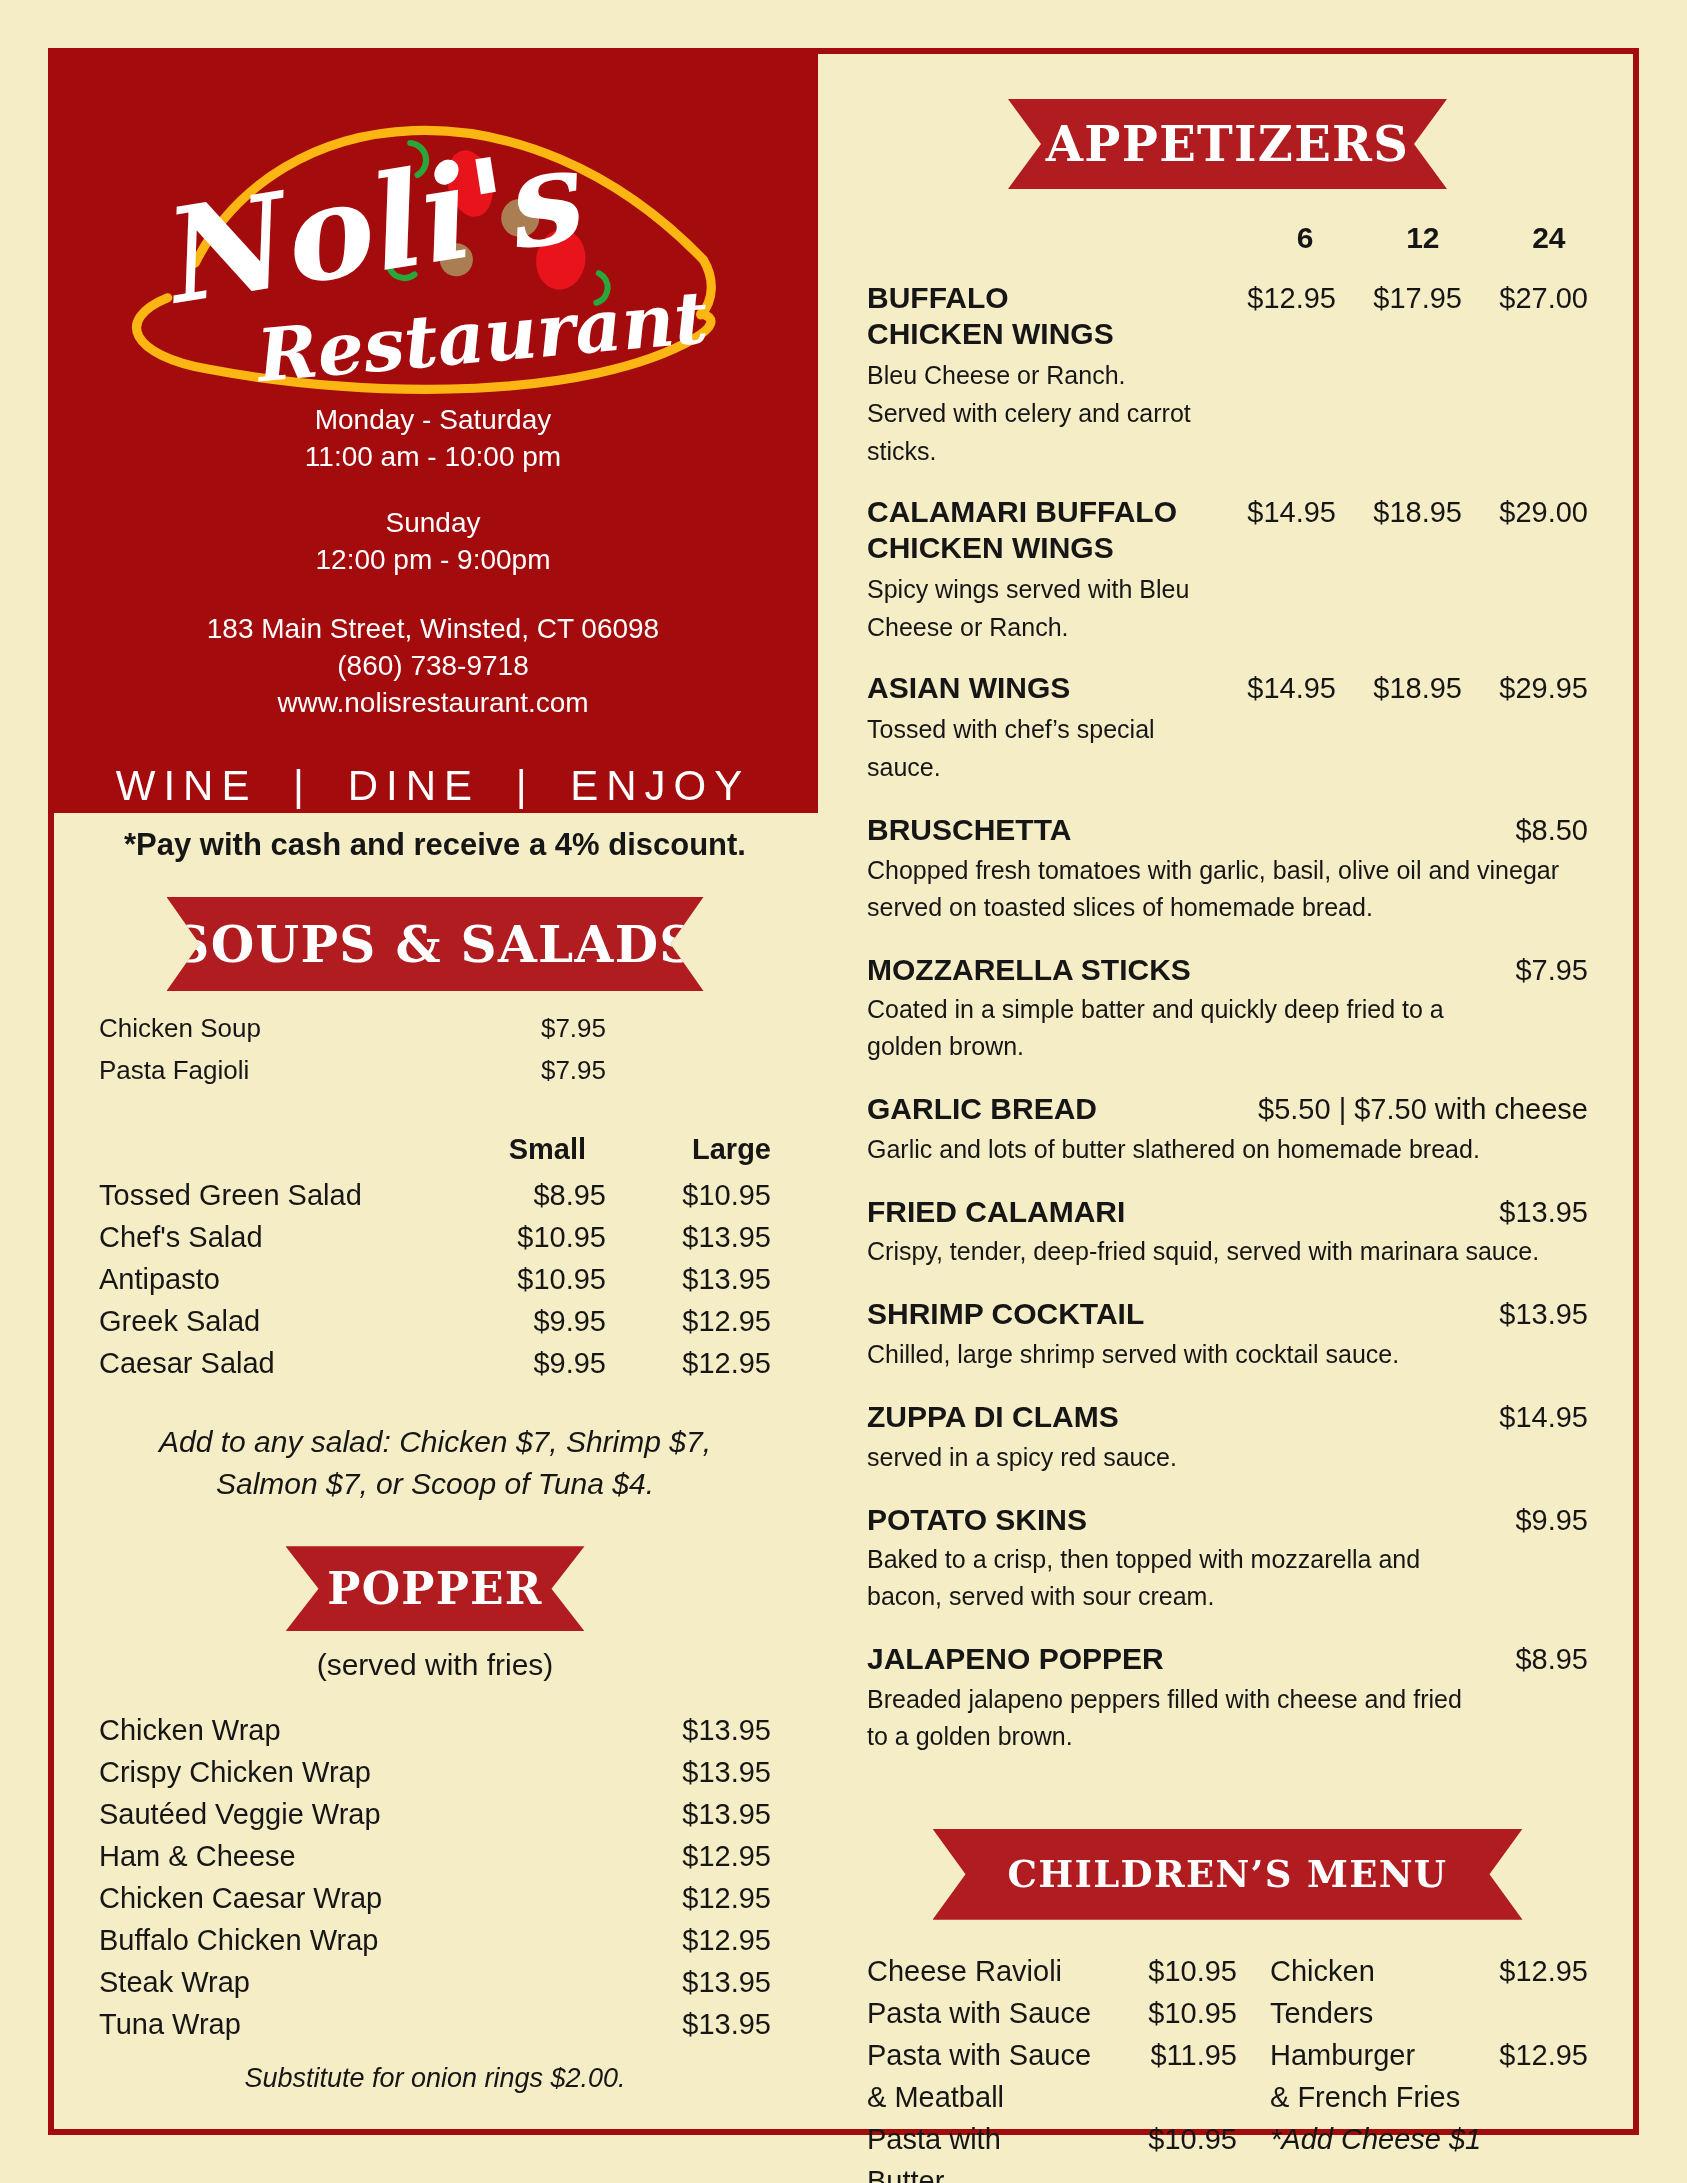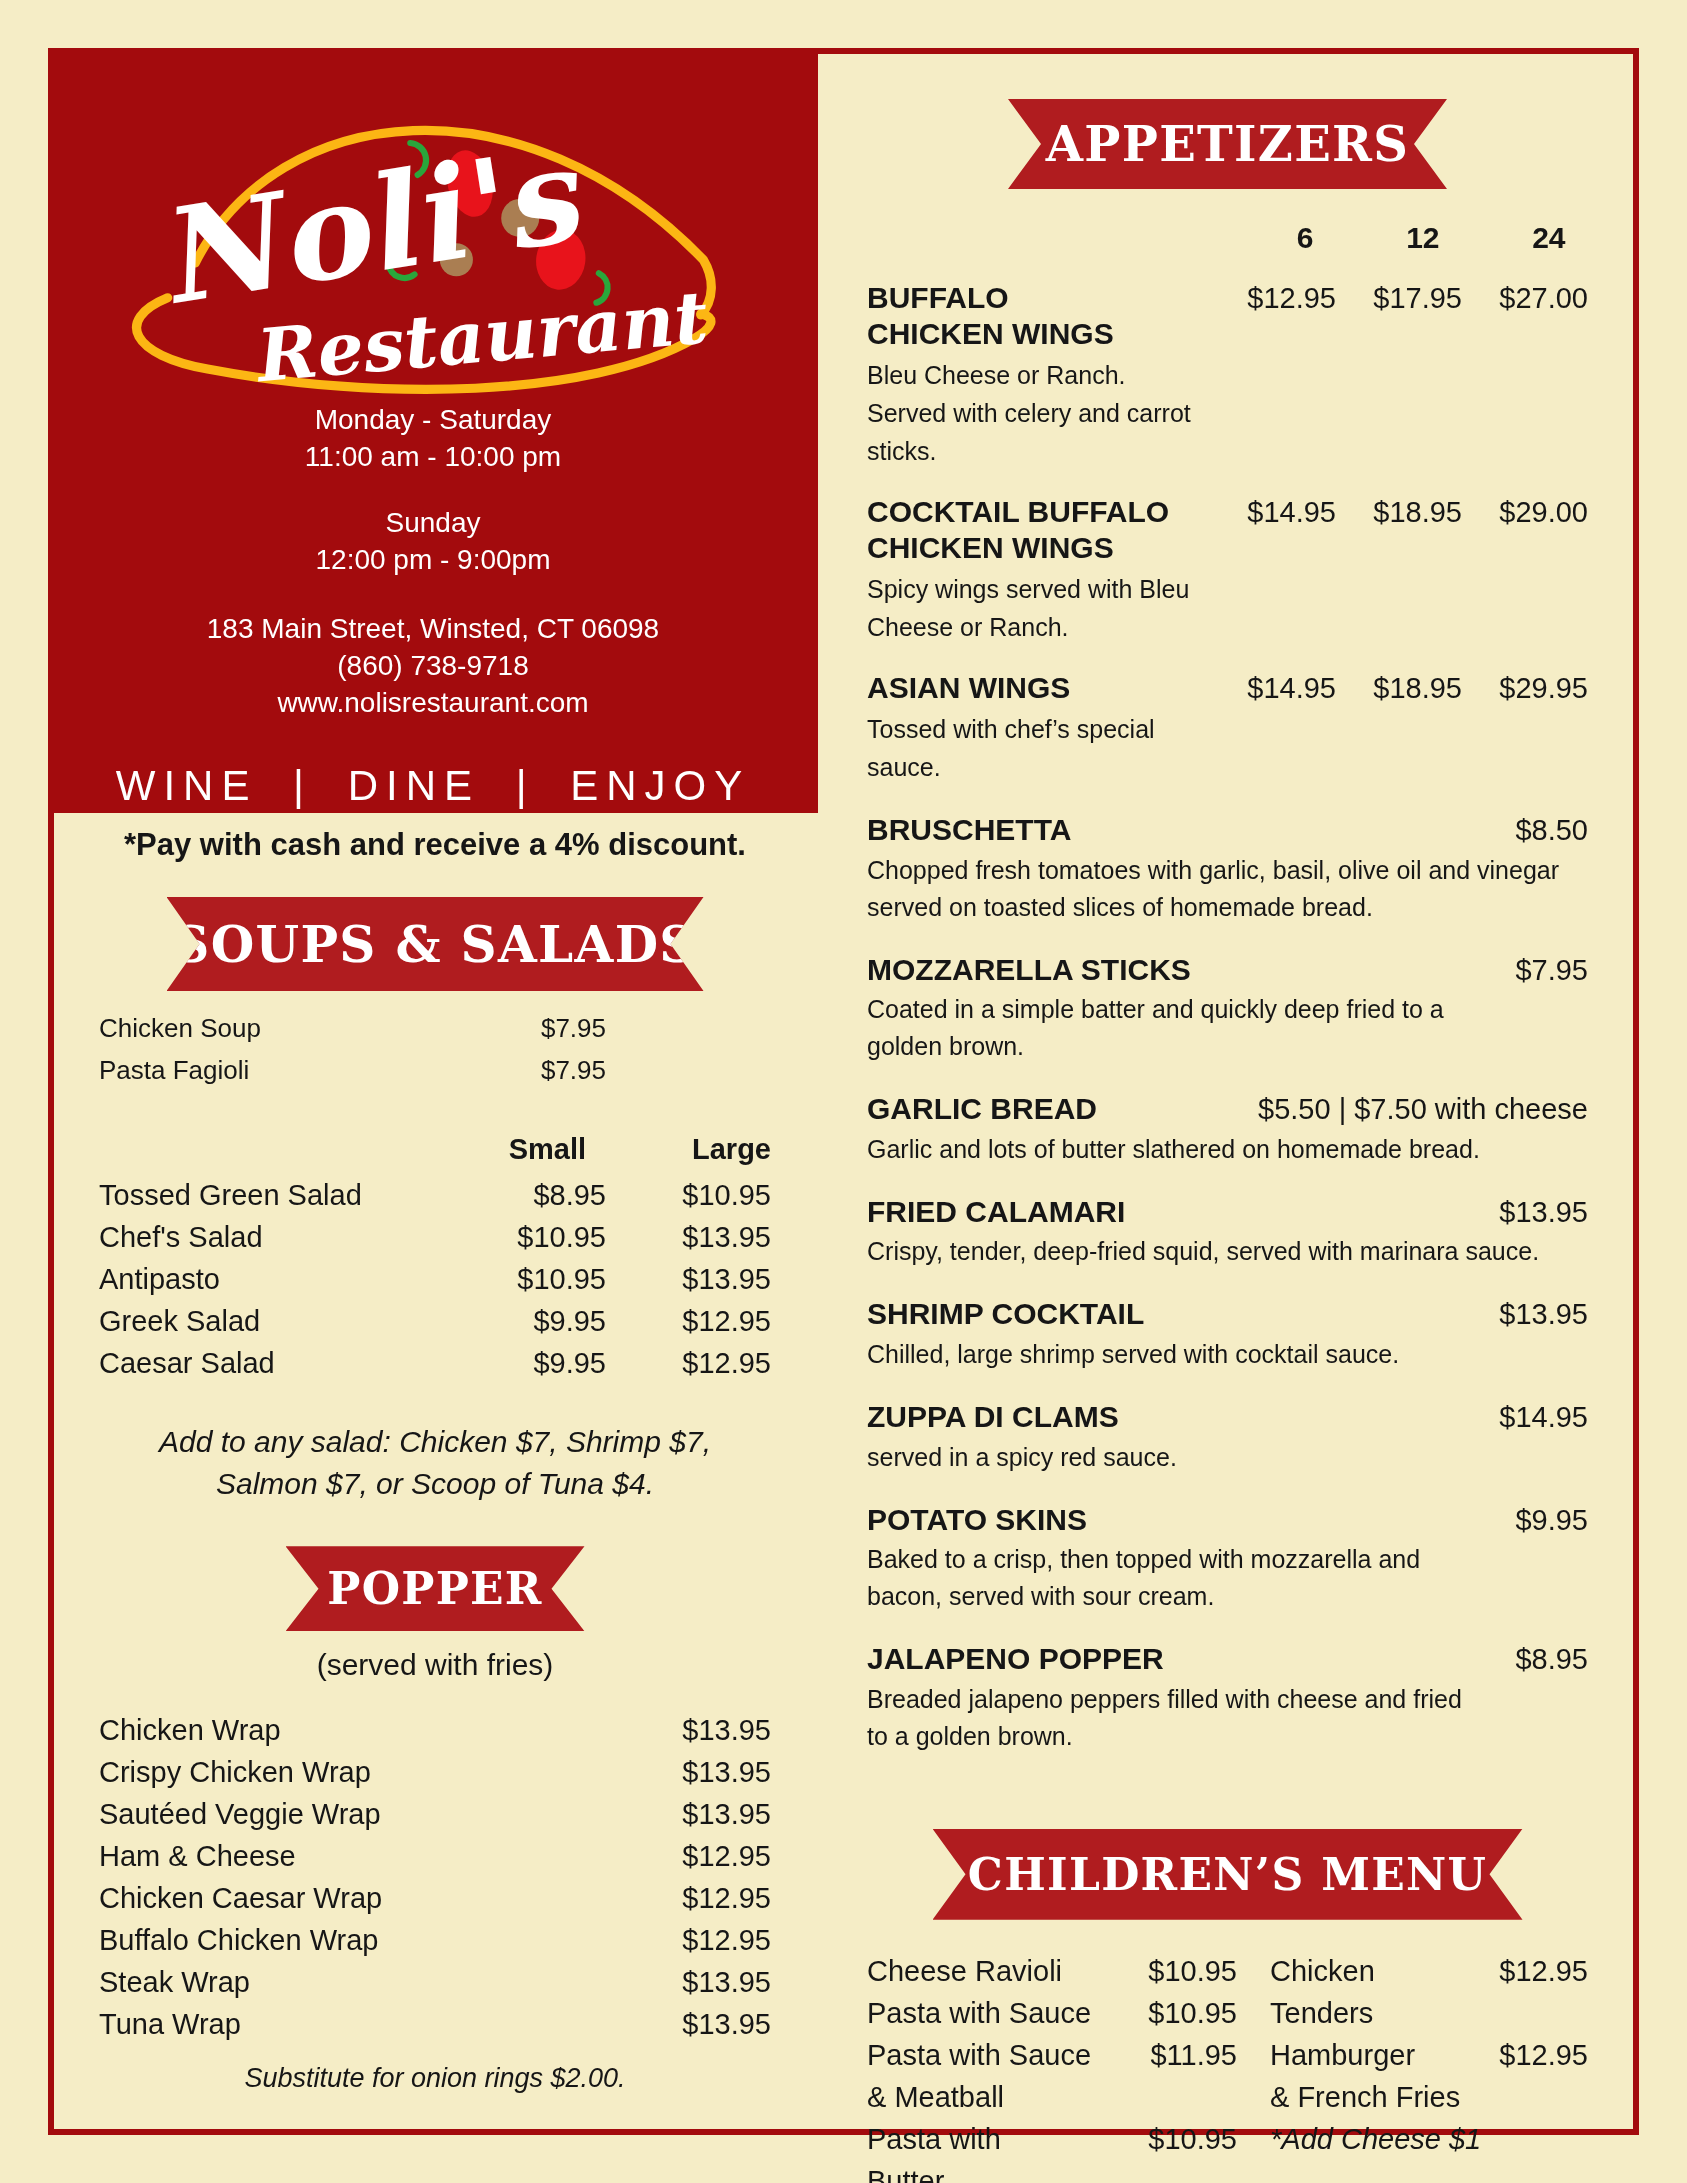--- a/index.html
+++ b/index.html
@@ -29,21 +29,21 @@
   .banner{
     background:#b01c1f;color:#fff;
     font-family:"DejaVu Serif",serif;font-weight:bold;
     display:flex;align-items:center;justify-content:center;
     clip-path:polygon(0 0,100% 0,calc(100% - 33px) 50%,100% 100%,0 100%,33px 50%);
     margin:0 auto;letter-spacing:1.3px;
   }
   .banner-soups{width:537px;height:94px;font-size:50px;}
   .banner-wraps{width:299px;height:85px;font-size:44px;}
   .banner-apps{width:439px;height:90px;font-size:48px;}
-  .banner-children{width:590px;height:91px;font-size:44px;}
+  .banner-children{width:590px;height:91px;font-size:37px;}
   
   .left-col{position:absolute;left:99px;top:827px;width:672px;}
   .cash-note{font-size:31px;font-weight:bold;text-align:center;}
   .left-col .banner-soups{margin-top:34px;}
   .simple-list{margin-top:16px;font-size:26px;line-height:42px;}
   .row-2{display:grid;grid-template-columns:1fr 152px 165px;}
   .row-2 .price{text-align:right;}
   .size-head{margin-top:38px;font-size:29px;font-weight:bold;line-height:40px;gap:20px;}
   .sized-list{margin-top:5.3px;font-size:29px;line-height:42px;}
   .add-note{margin-top:37px;font-size:30px;line-height:42px;font-style:italic;text-align:center;}
@@ -230,21 +230,21 @@
         <span>CHICKEN  WINGS</span>
         <div class="wing-desc">Bleu Cheese or Ranch. Served with celery and carrot sticks.</div>
       </div>
       <span class="price">$12.95</span>
       <span class="price">$17.95</span>
       <span class="price">$27.00</span>
     </div>
 
     <div class="wing-row">
       <div class="wing-name">
-        <span>COCKTAIL BUFFALO</span>
+        <span>CALAMARI BUFFALO</span>
         <span>CHICKEN WINGS</span>
         <div class="wing-desc">Spicy wings served with Bleu Cheese or Ranch.</div>
       </div>
       <span class="price">$14.95</span>
       <span class="price">$18.95</span>
       <span class="price">$29.00</span>
     </div>
 
     <div class="wing-row">
       <div class="wing-name">

